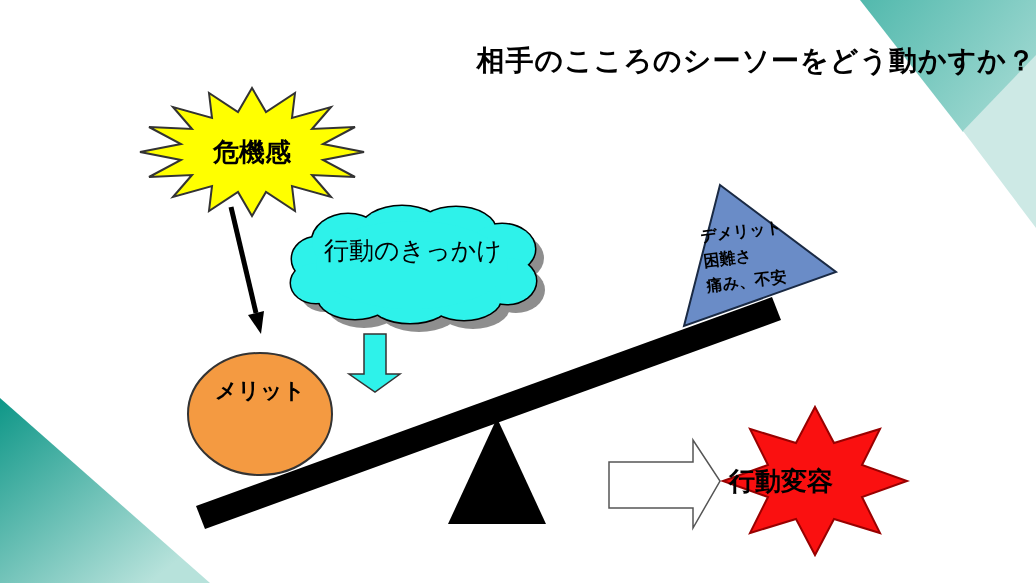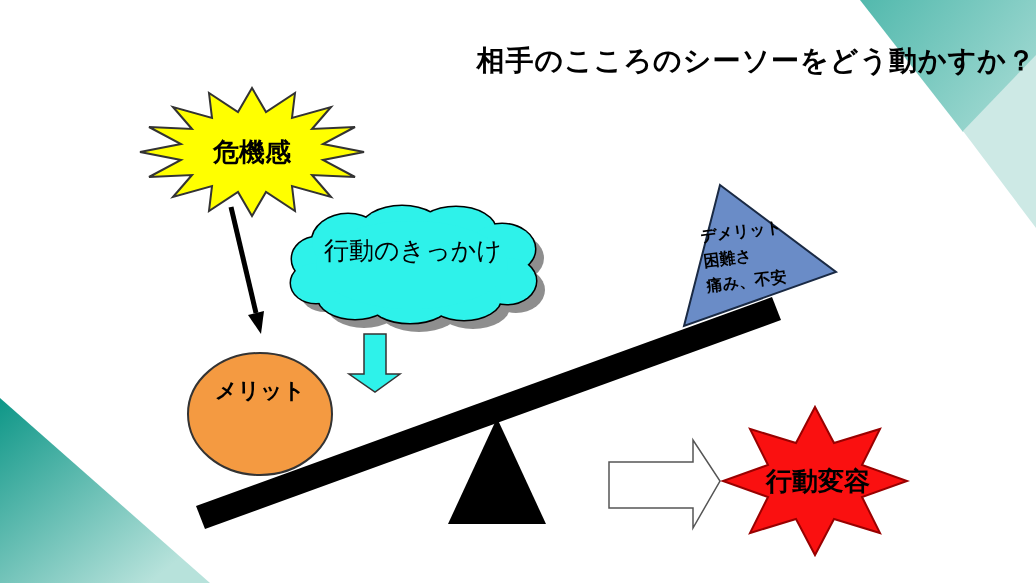--- a/index.html
+++ b/index.html
@@ -28,21 +28,21 @@
   .t-demerit{
     left:699px;top:224px;
     font-size:16px;font-weight:bold;line-height:25px;
     transform:rotate(-7deg);transform-origin:left top;
   }
   .t-merit{
     left:188px;top:372px;width:144px;
     text-align:center;font-size:22px;font-weight:bold;line-height:38px;
   }
   .t-change{
-    left:738px;top:465px;width:160px;
+    left:701px;top:465px;width:160px;
     text-align:center;font-size:26px;font-weight:bold;line-height:32px;
   }
   .line{display:block;}
 </style>
 </head>
 <body>
 
 <div class="slide">
 
   <svg class="layer" width="1036" height="583" viewBox="0 0 1036 583">

